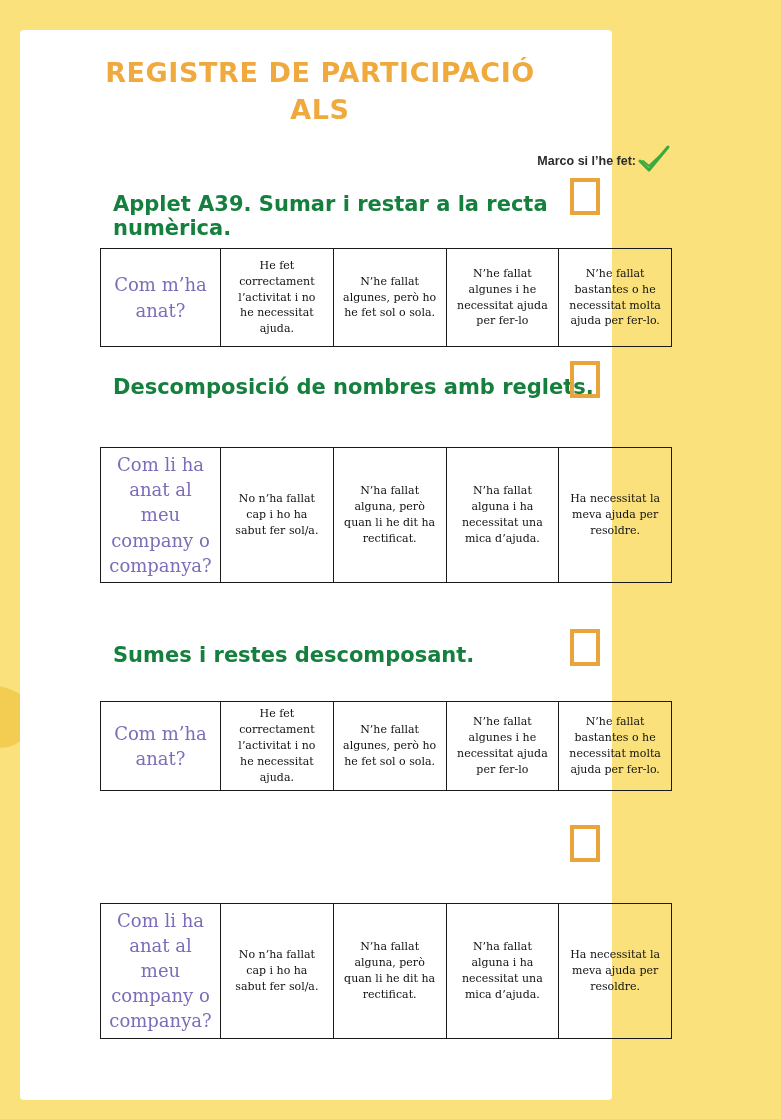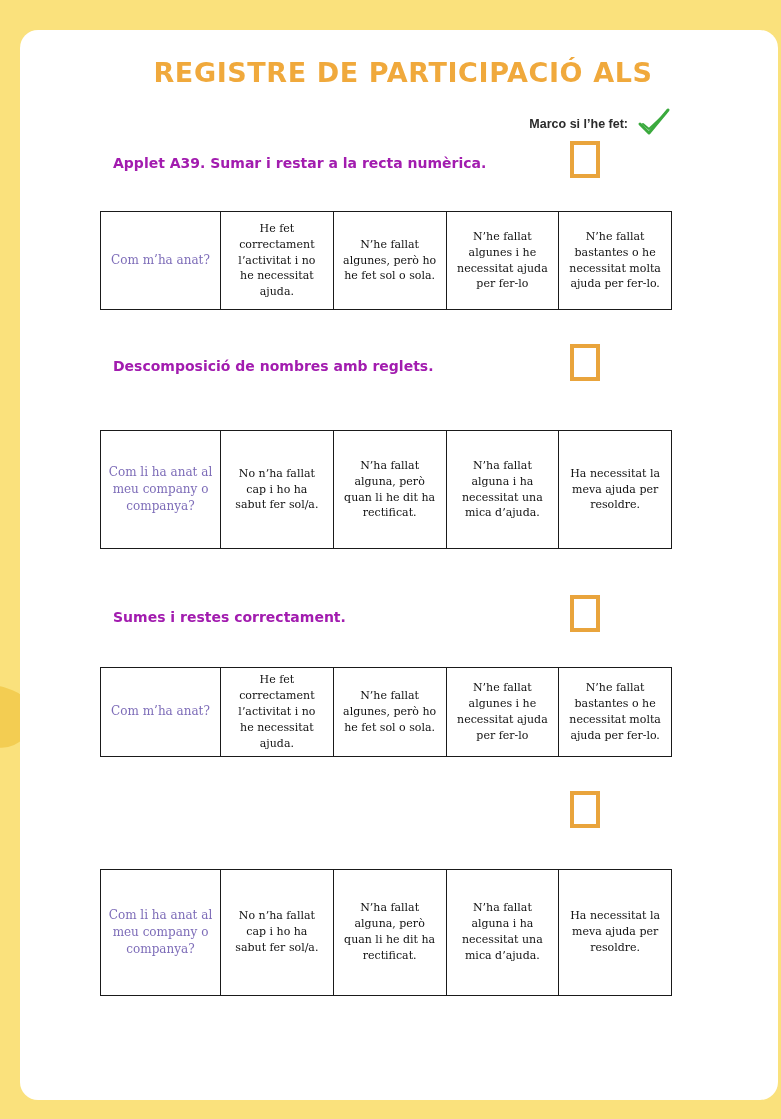--- a/index.html
+++ b/index.html
@@ -19,58 +19,57 @@
     width: 62px;
     height: 60px;
     background: #f3cd52;
     border-radius: 45% 55% 60% 40%;
     transform: rotate(20deg);
   }
   .card {
     position: absolute;
     left: 20px;
     top: 30px;
-    width: 758px;
+    width: 592px;
     height: 1070px;
     background: #ffffff;
-    border-radius: 18px;
+    border-radius: 4px;
     padding: 24px 72px 0 80px;
   }
   .title {
     text-align: center;
     color: #f0a93c;
     font-size: 27px;
     line-height: 37px;
     font-weight: 800;
     letter-spacing: 0.6px;
     font-family: "DejaVu Sans", "Liberation Sans", sans-serif;
   }
   .content { width: 572px; }
   .legend-row {
     display: flex;
     justify-content: flex-end;
     align-items: center;
-    gap: 8px;
     margin-top: 16px;
   }
   .legend-label {
     font-size: 12.5px;
     font-weight: 700;
     color: #2b2b2b;
   }
   .section-header {
     position: relative;
     padding-left: 13px;
     margin-top: 14px;
     height: 26px;
   }
   .section-header h2 {
-    font-size: 14px;
+    font-size: 21px;
     font-weight: 700;
-    color: #a21caf;
+    color: #15803d;
     font-family: "DejaVu Sans", "Liberation Sans", sans-serif;
   }
   .checkbox {
     position: absolute;
     left: 470px;
     top: -14px;
     width: 30px;
     height: 37px;
     border: 4px solid #e9a43c;
     background: transparent;
@@ -88,27 +87,27 @@
     vertical-align: middle;
     padding: 4px 9px;
     font-family: "DejaVu Serif", "Liberation Serif", serif;
     font-size: 11px;
     line-height: 1.45;
     color: #111111;
   }
   table.rubric td.q {
     width: 120px;
     color: #7d6cb8;
-    font-size: 12px;
+    font-size: 18px;
     line-height: 1.4;
     padding: 4px 6px;
     margin-left: 21px;
   }
   .mt-t1 { margin-top: 30px; }
-  .mt-s2 { margin-top: 48px; }
+  .mt-s2 { margin-top: 28px; }
   .mt-t2 { margin-top: 46px; }
   .mt-s3 { margin-top: 60px; }
   .mt-t3 { margin-top: 32px; }
   .mt-s4 { margin-top: 48px; }
   .mt-t4 { margin-top: 38px; }
   .row-t1 td { height: 98px; }
   .row-t2 td { height: 118px; }
   .row-t3 td { height: 88px; }
   .row-t4 td { height: 126px; }
 </style>
@@ -162,21 +161,21 @@
           <td class="q">Com li ha anat al meu company o companya?</td>
           <td>No n’ha fallat cap i ho ha sabut fer sol/a.</td>
           <td>N’ha fallat alguna, però quan li he dit ha rectificat.</td>
           <td>N’ha fallat alguna i ha necessitat una mica d’ajuda.</td>
           <td>Ha necessitat la meva ajuda per resoldre.</td>
         </tr>
       </tbody>
         </table>
 
       <div class="section-header mt-s3">
-        <h2>Sumes i restes correctament.</h2>
+        <h2>Sumes i restes descomposant.</h2>
         <span class="checkbox"></span>
       </div>
       <table class="rubric mt-t3">
         <tbody>
             <tr class="row-t3">
           <td class="q">Com m’ha anat?</td>
           <td>He fet correctament l’activitat i no he necessitat ajuda.</td>
           <td>N’he fallat algunes, però ho he fet sol o sola.</td>
           <td>N’he fallat algunes i he necessitat ajuda per fer-lo</td>
           <td>N’he fallat bastantes o he necessitat molta ajuda per fer-lo.</td>

